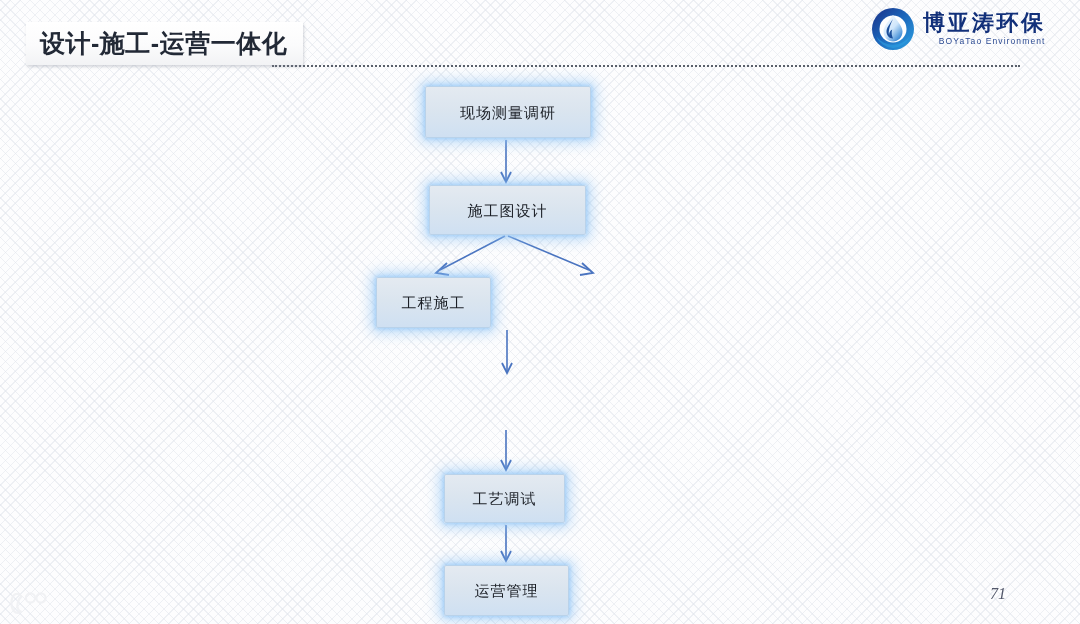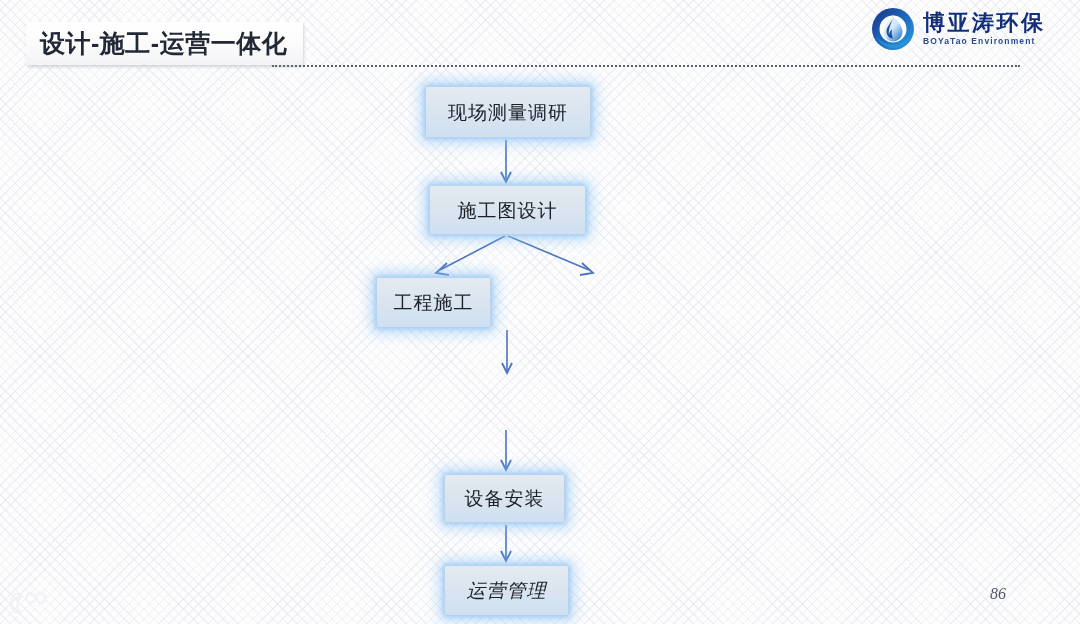--- a/index.html
+++ b/index.html
@@ -84,25 +84,26 @@
   }
   #logo-cn {
     font-size: 22px;
     font-weight: bold;
     color: #12307a;
     letter-spacing: 2.5px;
     white-space: nowrap;
   }
   #logo-en {
     font-size: 8.5px;
-    font-weight: bold;
+    font-weight: normal;
     color: #2b4a92;
     letter-spacing: 1.1px;
     margin-top: 3px;
     white-space: nowrap;
+    text-align: right;
   }
 
   
   #flow {
     position: absolute;
     left: 0;
     top: 0;
     width: 1080px;
     height: 624px;
   }
@@ -122,21 +123,21 @@
     align-items: center;
     justify-content: center;
     background: linear-gradient(180deg, #e4eaf1 0%, #dbe5ef 45%, #cfe0f2 100%);
     border: 1px solid #b9d2ea;
     border-radius: 2px;
     box-shadow: 0 0 14px 5px rgba(137,193,245,0.55),
                 0 0 4px 1px rgba(160,205,248,0.75);
   }
   .node-label {
     font-family: "Liberation Sans", "DejaVu Sans", sans-serif;
-    font-size: 19px;
+    font-size: 15px;
     color: #1b1f26;
     letter-spacing: 1px;
     white-space: nowrap;
     line-height: 1;
   }
 
   
   #watermark {
     position: absolute;
     left: 10px;
@@ -251,32 +252,32 @@
       <span class="node-label">工程施工</span>
     </div>
 
     <div class="node" style="left:429px; top:185px; width:157px; height:50px;">
       <span class="node-label">施工图设计</span>
     </div>
 
 
 
     <div class="node" style="left:444px; top:474px; width:121px; height:49px;">
-      <span class="node-label">设备安装</span>
-    </div>
-
-    <div class="node" style="left:444px; top:565px; width:125px; height:51px;font-style:italic;">
+      <span class="node-label">工艺调试</span>
+    </div>
+
+    <div class="node" style="left:444px; top:565px; width:125px; height:51px;">
       <span class="node-label">运营管理</span>
     </div>
 
   </div>
 
   <div id="watermark">
     <svg id="watermark-mark" viewBox="0 0 42 26">
       <path d="M4 5 C0.5 9 0.5 17 4 21 C6 23.5 9 23.5 10.5 21.5 C8 20 7 17 7.5 14 C8 10.5 9.5 8 11.5 6.5 C9.5 3.5 6.5 3 4 5 Z" fill="none" stroke="#f0f1f4" stroke-width="2.2"></path>
       <circle cx="20.5" cy="8" r="4.6" fill="none" stroke="#f0f1f4" stroke-width="2.2"></circle>
       <circle cx="31" cy="8" r="4.6" fill="none" stroke="#f0f1f4" stroke-width="2.2"></circle>
     </svg>
   </div>
 
-  <div id="page-number">86</div>
+  <div id="page-number">71</div>
 
 </div>
 
 </body></html>

